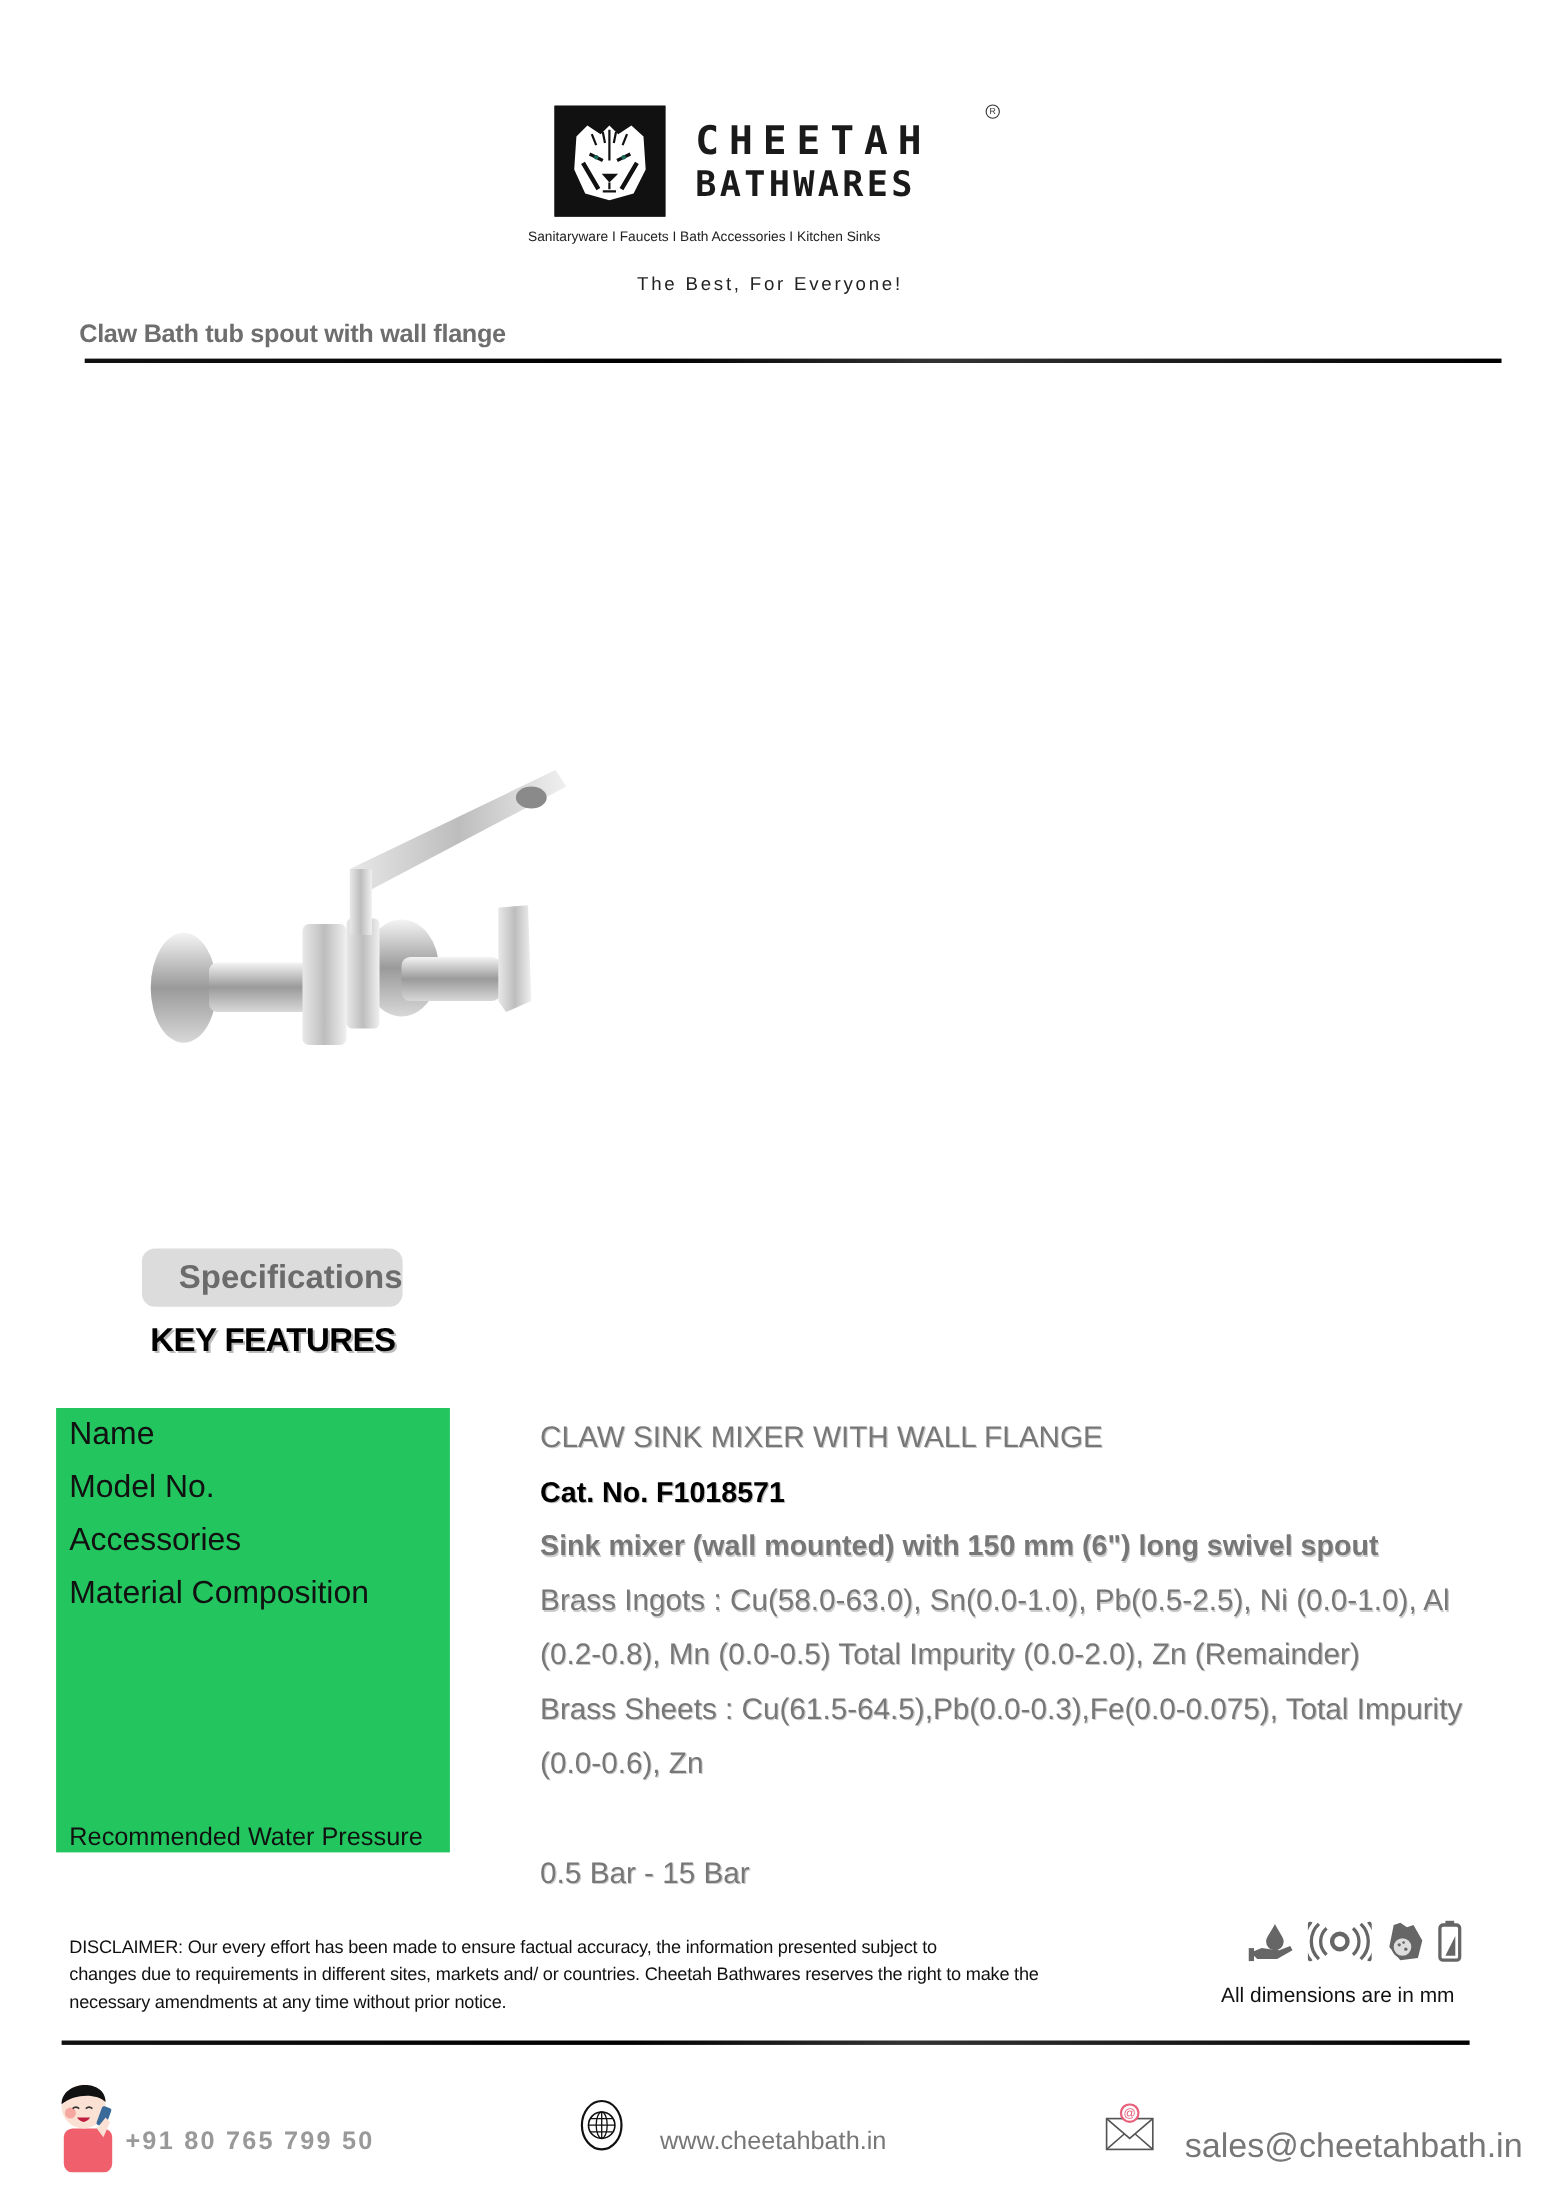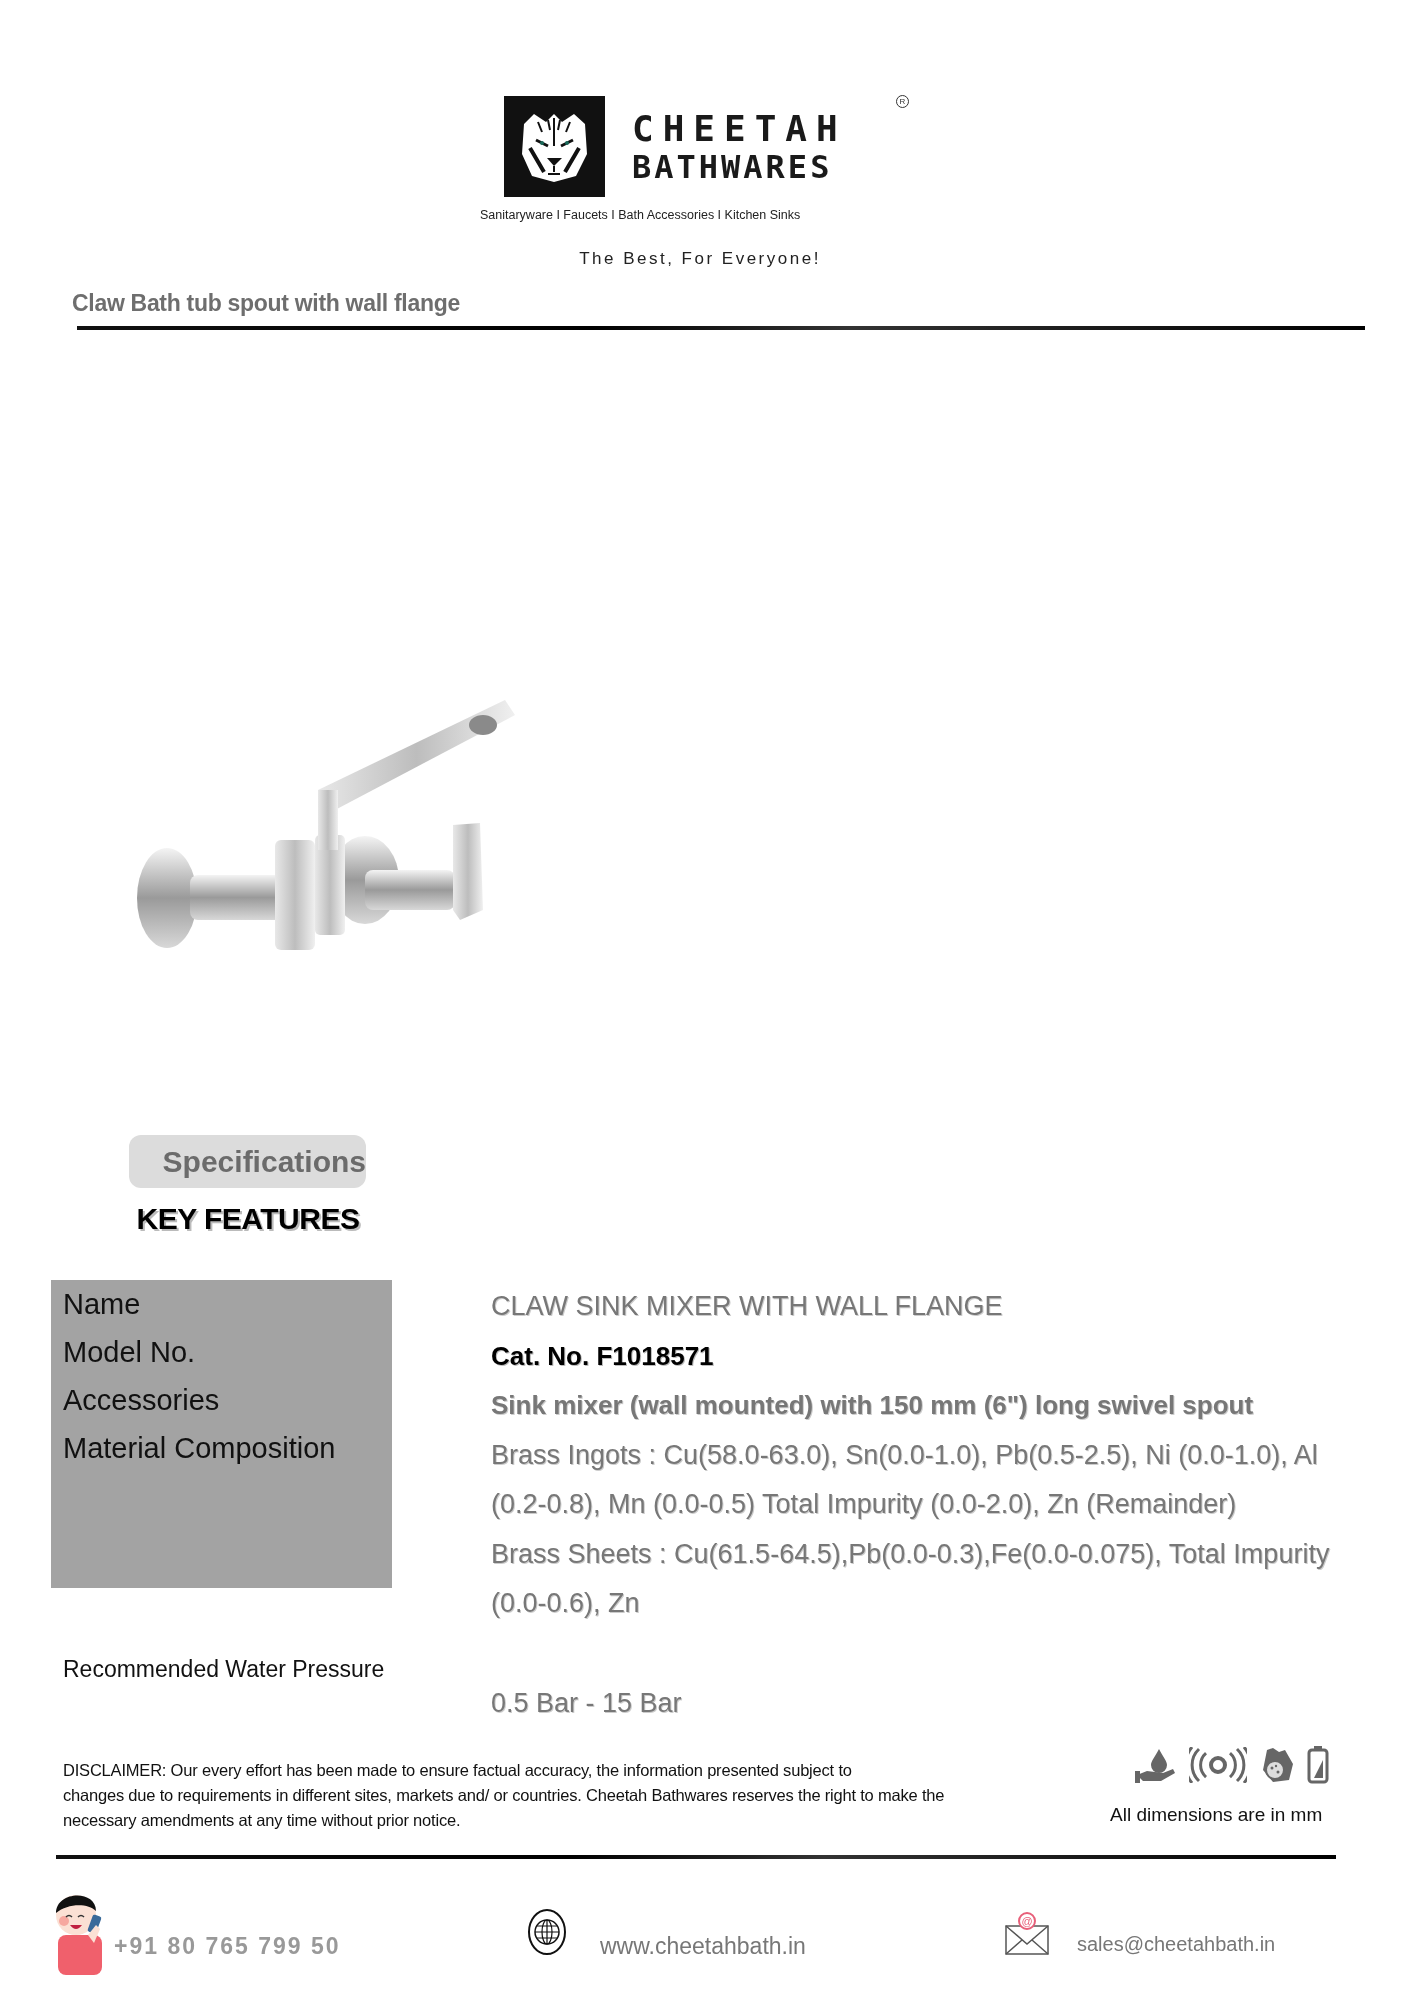--- a/index.html
+++ b/index.html
@@ -24,39 +24,39 @@
   .rule-top { left:77px; top:326px; width:1288px; }
   .rule-bottom { left:56px; top:1855px; width:1280px; }
 
   .product { left:135px; top:680px; width:380px; height:275px; }
 
   .spec-badge { left:129px; top:1135px; width:237px; height:53px; background:#dcdcdc; border-radius:12px;
                 text-align:right; line-height:53px; font-size:30px; font-weight:bold; color:#6b6b6b; }
   .key-features { left:128px; top:1202px; width:240px; text-align:center; font-size:30px; font-weight:bold;
                   color:#000; text-shadow:2px 2px 0 #bbb; letter-spacing:-0.5px; }
 
-  .label-col { left:51px; top:1280px; width:341px; height:308px; background:#a3a3a3; }
+  .label-col { left:51px; top:1280px; width:341px; height:404px; background:#22c55e;padding-left:17px; }
   .label { position:absolute; left:12px; font-size:29px; color:#111; }
   .label-small { position:absolute; left:12px; font-size:23px; color:#111; }
 
   .value { position:absolute; left:491px; font-size:27px; color:#777; text-shadow:1px 1px 0 #ccc; white-space:nowrap; }
   .value.bold-black { color:#000; font-weight:bold; text-shadow:1px 1px 0 #bbb; font-size:26px; }
   .value.bold-grey { color:#777; font-weight:bold; font-size:26px; }
 
   .disclaimer { left:63px; top:1758px; width:960px; font-size:16.5px; line-height:25px; color:#111; letter-spacing:-0.2px; }
   .feature-icons { left:1135px; top:1745px; width:220px; height:44px; display:flex; gap:12px; align-items:center; }
   .feature-icons span { display:inline-block; }
   .dims-note { left:1110px; top:1804px; font-size:19px; color:#111; }
 
   .contact-avatar { left:52px; top:1885px; width:56px; height:90px; }
   .phone { left:114px; top:1933px; font-size:23px; font-weight:bold; letter-spacing:2px; color:#999; }
   .globe-icon { left:527px; top:1908px; width:40px; height:48px; }
   .website { left:600px; top:1933px; font-size:23px; color:#777; }
   .mail-icon { left:1004px; top:1912px; width:46px; height:44px; }
-  .email { left:1077px; top:1933px; font-size:20px; color:#777; }
+  .email { left:1077px; top:1933px; font-size:31px; color:#777; }
 </style>
 </head>
 <body>
 
 <div class="abs logo-box">
   <svg viewBox="0 0 101 101">
     <rect width="101" height="101" fill="#111"></rect>
     <path d="M20 28 L30 18 L42 26 L50 18 L58 26 L70 18 L81 28 L83 58 L72 80 L50 86 L28 80 L18 58 Z" fill="#fff"></path>
     <path d="M50 22 L50 50" stroke="#111" stroke-width="2"></path>
     <path d="M32 44 L44 50 M69 44 L57 50" stroke="#111" stroke-width="3"></path>

